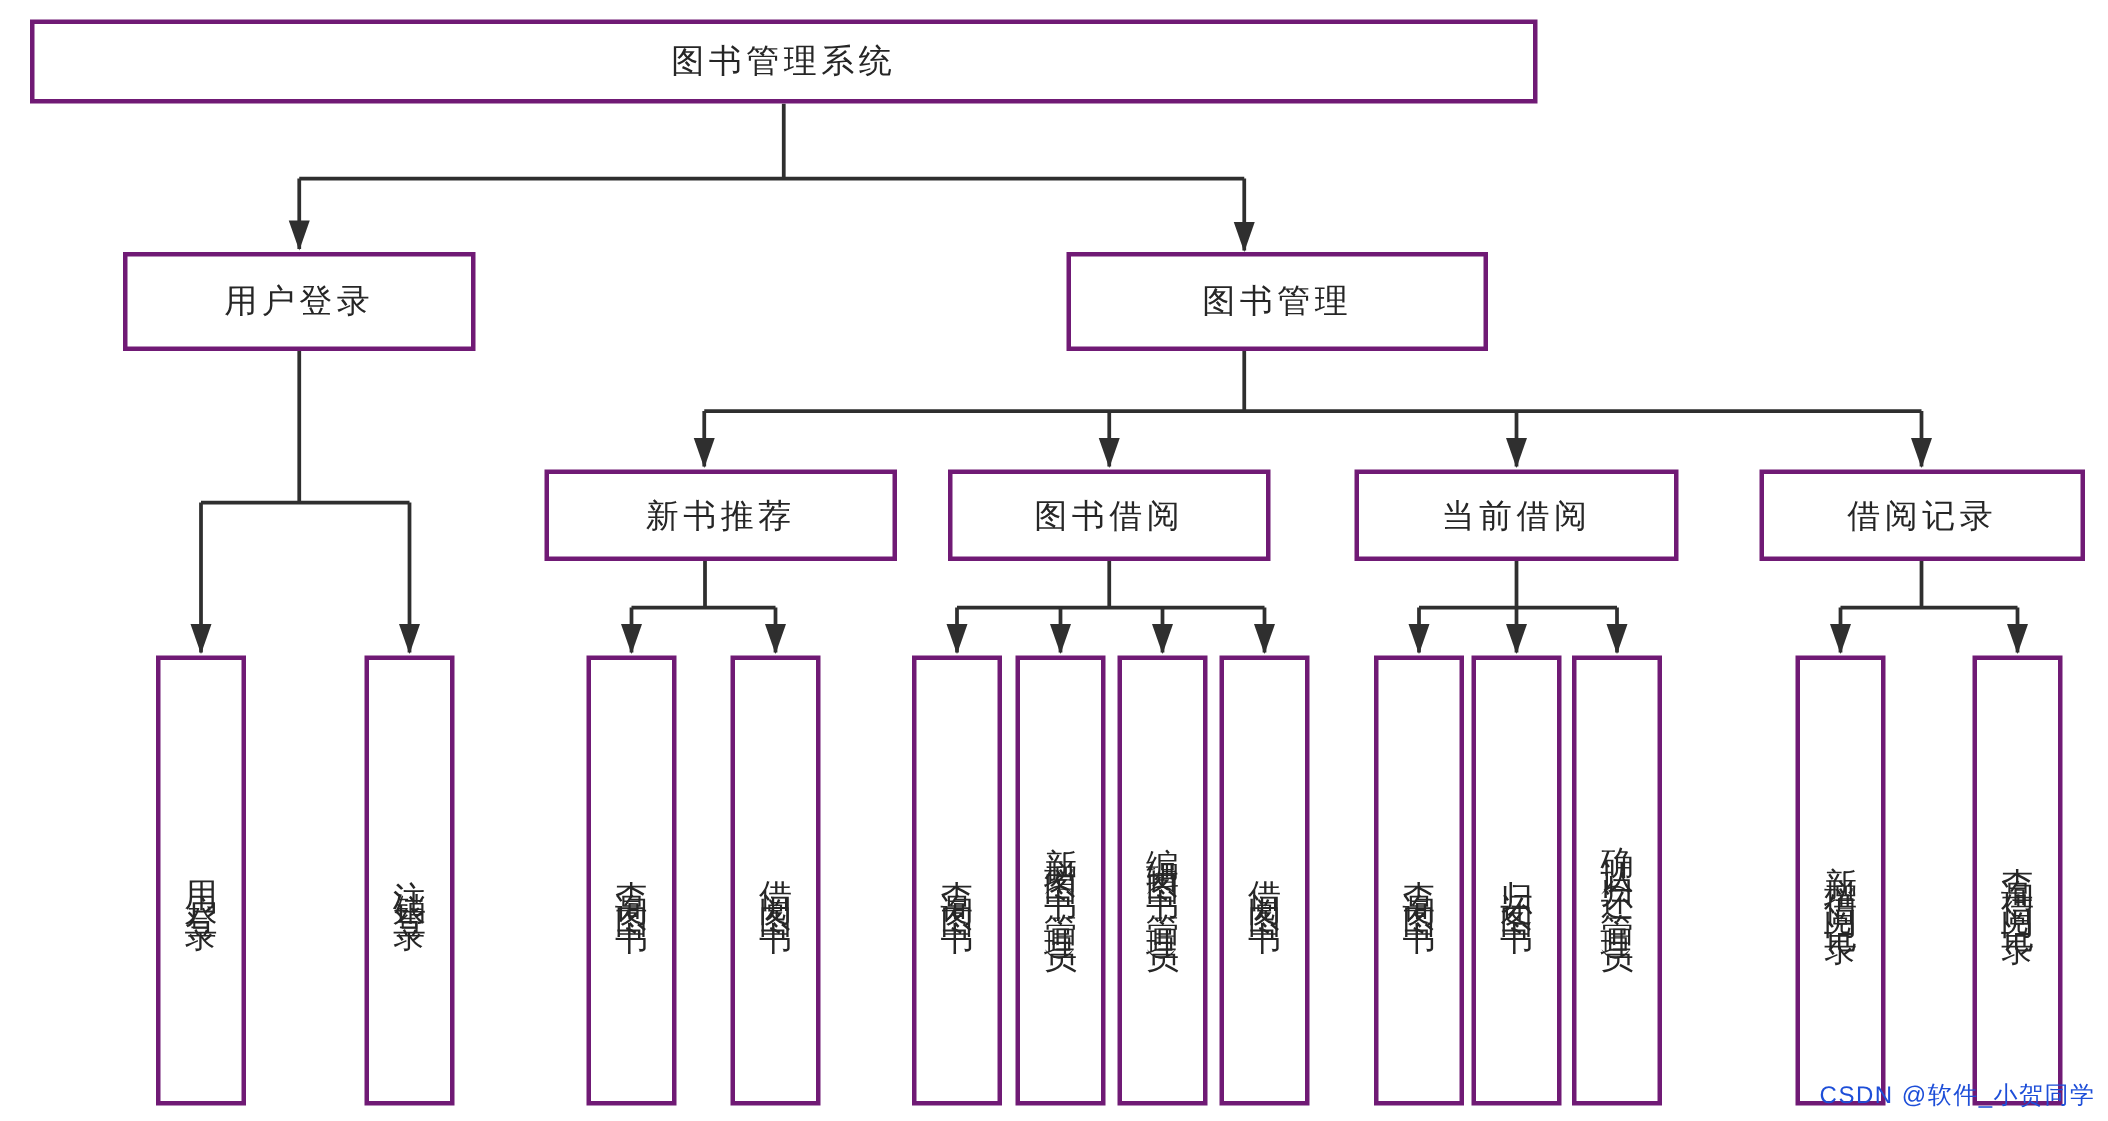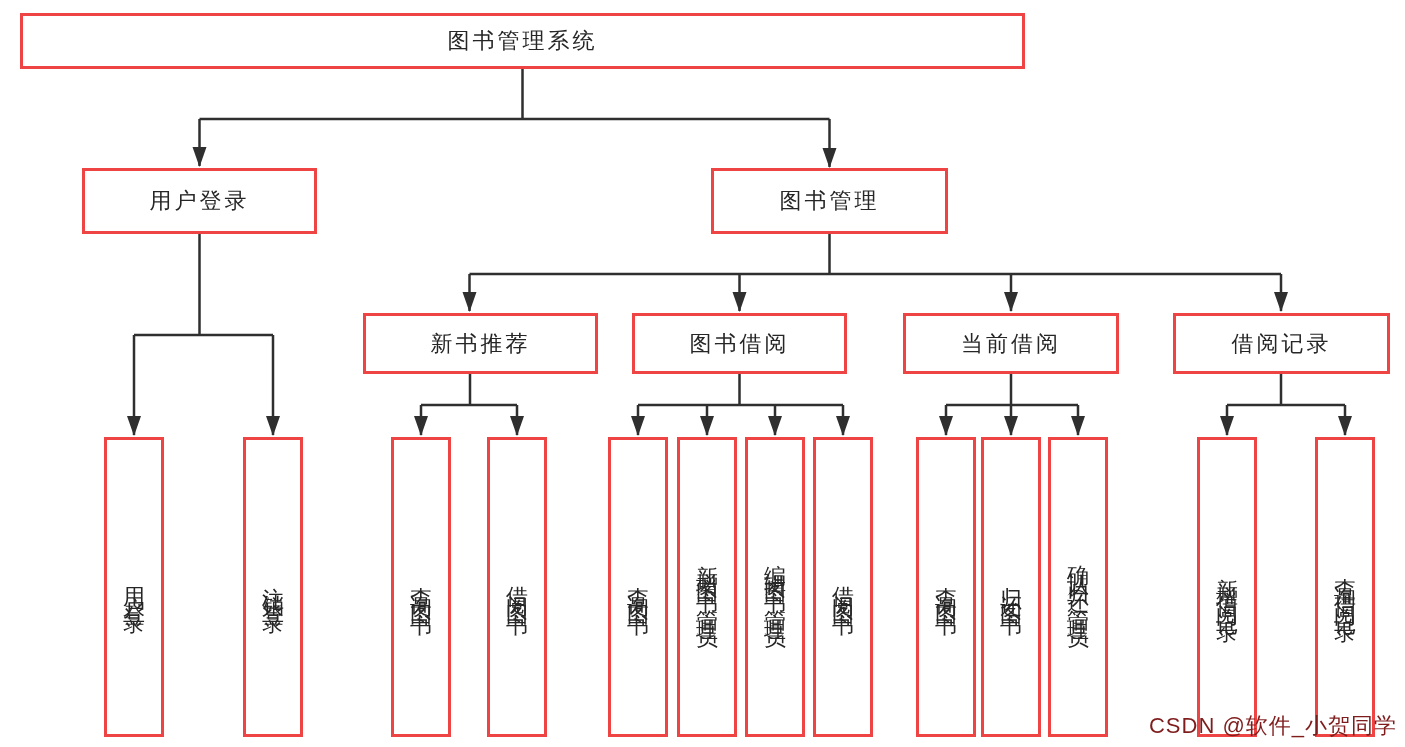--- a/index.html
+++ b/index.html
@@ -7,21 +7,21 @@
     position:relative;
     width:1405px; height:747px;
     background:#ffffff;
     overflow:hidden;
     font-family:"Liberation Sans", sans-serif;
   }
   .connectors { position:absolute; left:0; top:0; z-index:1; }
   .box {
     position:absolute;
     box-sizing:border-box;
-    border:3px solid #ef4444;
+    border:3px solid #701a75;
     background:#ffffff;
     display:flex;
     align-items:center;
     justify-content:center;
     z-index:2;
   }
   .hlabel {
     font-size:22px;
     letter-spacing:3px;
     color:#262626;
@@ -33,23 +33,23 @@
     font-size:22px;
     letter-spacing:9px;
     line-height:1;
     color:#262626;
     max-height:288px;
   }
   .watermark {
     position:absolute;
     right:8px;
     bottom:6px;
-    font-size:22px;
+    font-size:16px;
     letter-spacing:1px;
-    color:#7f1d1d;
+    color:#1d4ed8;
     z-index:5;
     white-space:nowrap;
   }
 </style>
 </head>
 <body>
 
 <div class="stage">
 
   <svg class="connectors" width="1405" height="747" viewBox="0 0 1405 747">
@@ -95,21 +95,21 @@
     </g>
   </svg>
 
   <div class="box" style="left:20px;top:13px;width:1005px;height:56px">
     <span class="hlabel">图书管理系统</span>
   </div>
 
   <div class="box" style="left:82px;top:168px;width:235px;height:66px">
     <span class="hlabel">用户登录</span>
   </div>
-  <div class="box" style="left:711px;top:168px;width:237px;height:66px">
+  <div class="box" style="left:711px;top:168px;width:281px;height:66px">
     <span class="hlabel">图书管理</span>
   </div>
 
   <div class="box" style="left:363px;top:313px;width:235px;height:61px">
     <span class="hlabel">新书推荐</span>
   </div>
   <div class="box" style="left:632px;top:313px;width:215px;height:61px">
     <span class="hlabel">图书借阅</span>
   </div>
   <div class="box" style="left:903px;top:313px;width:216px;height:61px">

